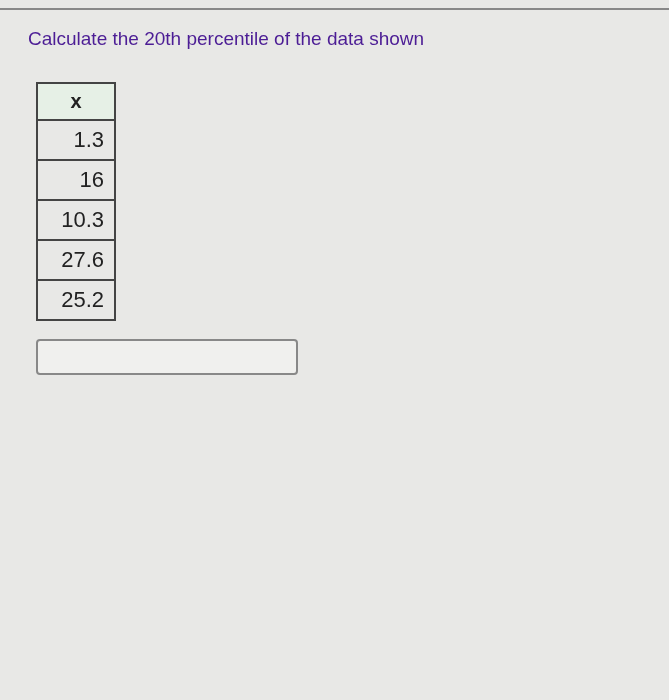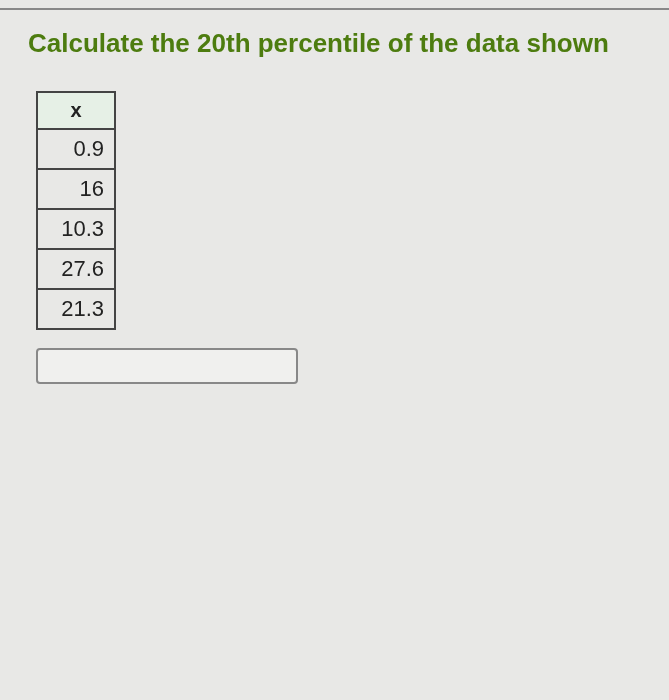--- a/index.html
+++ b/index.html
@@ -14,23 +14,23 @@
       font-family: Arial, Helvetica, sans-serif;
       padding: 0;
       position: relative;
     }
     .question-container {
       border-top: 2px solid #888;
       padding: 18px 0 0 28px;
       margin-top: 8px;
     }
     .question-text {
-      font-size: 26px;
-      color: #4d7c0f;
-      font-weight: 700;
+      font-size: 19px;
+      color: #4c1d95;
+      font-weight: 400;
       margin-bottom: 32px;
     }
     .data-table {
       border-collapse: collapse;
       margin-left: 8px;
     }
     .data-table th {
       background: #e6f0e6;
       border: 2px solid #444;
       padding: 6px 24px;
@@ -68,31 +68,31 @@
   <div class="question-text">Calculate the 20th percentile of the data shown</div>
 
   <table class="data-table">
     <thead>
       <tr>
         <th>x</th>
       </tr>
     </thead>
     <tbody>
       <tr>
-          <td>0.9</td>
+          <td>1.3</td>
         </tr>
       <tr>
           <td>16</td>
         </tr>
       <tr>
           <td>10.3</td>
         </tr>
       <tr>
           <td>27.6</td>
         </tr>
       <tr>
-          <td>21.3</td>
+          <td>25.2</td>
         </tr>
     </tbody>
   </table>
 
   <input type="text" class="answer-input" value="" style="">
 </div>
 
 </body></html>

